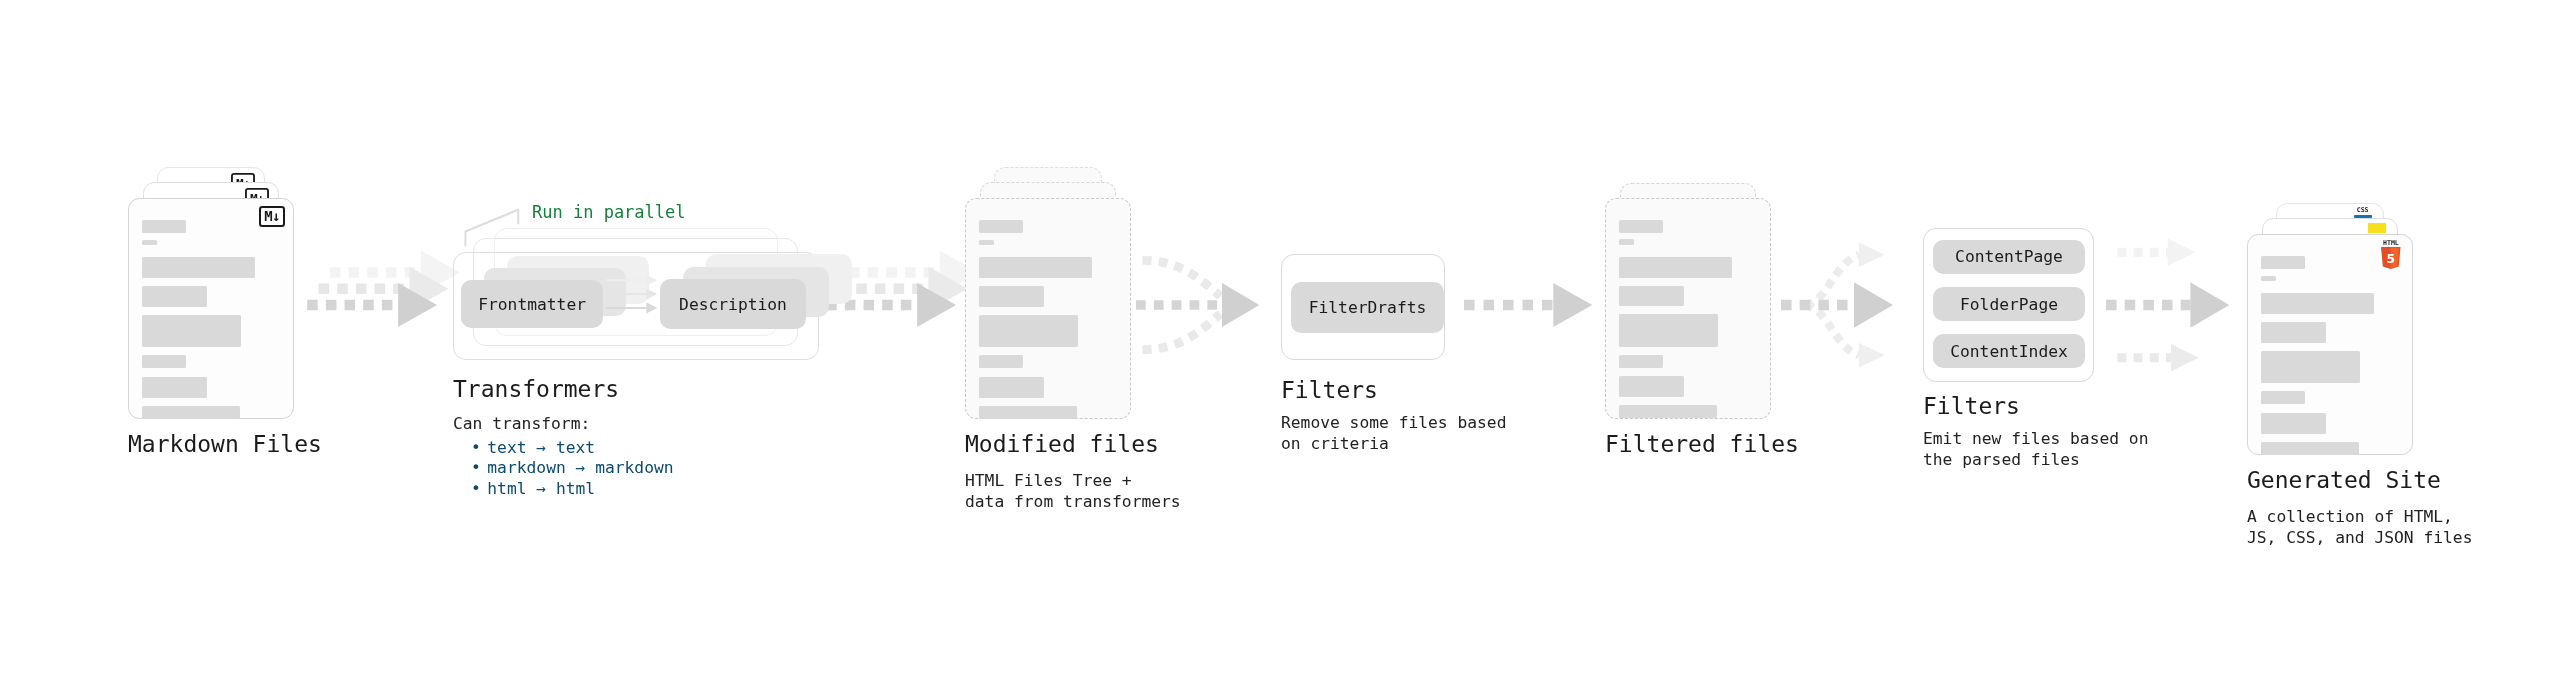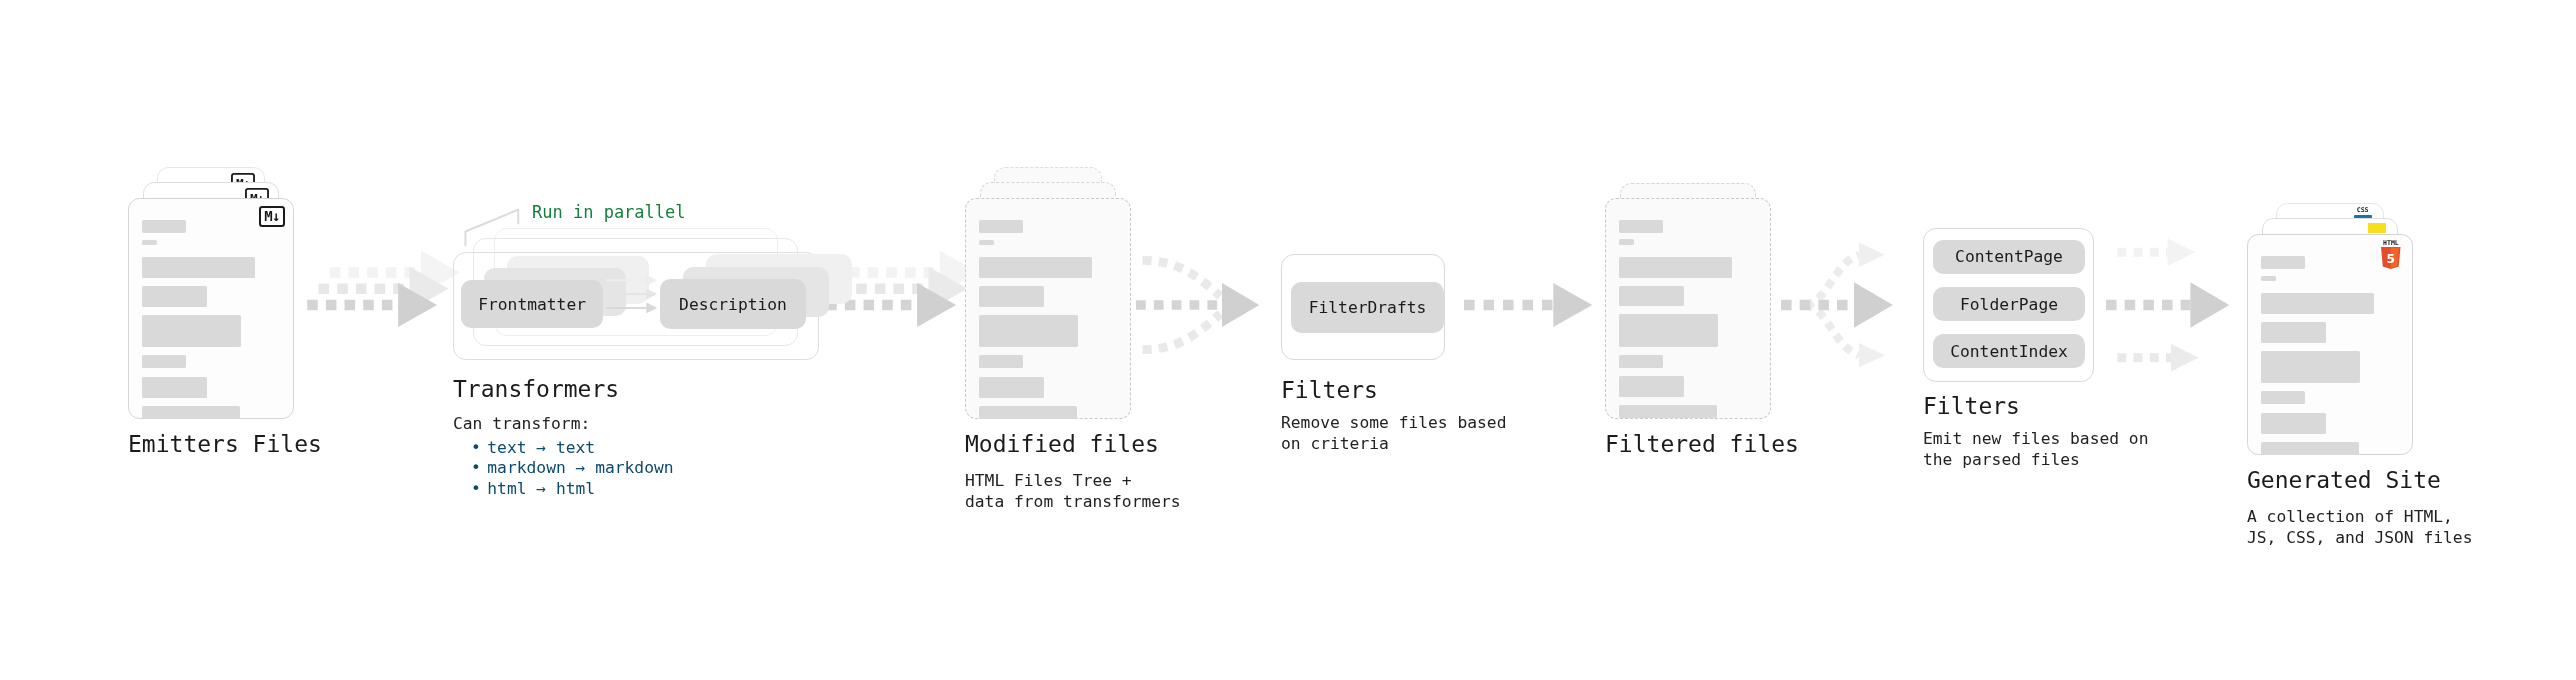--- a/index.html
+++ b/index.html
@@ -98,21 +98,21 @@
       <span class="md-badge">M↓</span>
       <div class="bar b1"></div>
       <div class="bar b2"></div>
       <div class="bar b3"></div>
       <div class="bar b4"></div>
       <div class="bar b5"></div>
       <div class="bar b6"></div>
       <div class="bar b7"></div>
       <div class="bar b8"></div>
     </div>
-    <div class="stage-label">Emitters Files</div>
+    <div class="stage-label">Markdown Files</div>
   </div>
 
   <svg style="left:307px; top:236px;" width="140" height="138" viewBox="0 0 172 170">
     <g transform="translate(28,-40)" opacity="1">
       <line x1="0" y1="85" x2="112" y2="85" stroke="#f3f3f3" stroke-width="13" stroke-dasharray="13 10"></line>
       <polygon points="112,58 160,85 112,112" fill="#f4f4f4"></polygon>
     </g>
     <g transform="translate(14,-20)">
       <line x1="0" y1="85" x2="112" y2="85" stroke="#e7e7e7" stroke-width="13" stroke-dasharray="13 10"></line>
       <polygon points="112,58 160,85 112,112" fill="#eaeaea"></polygon>

